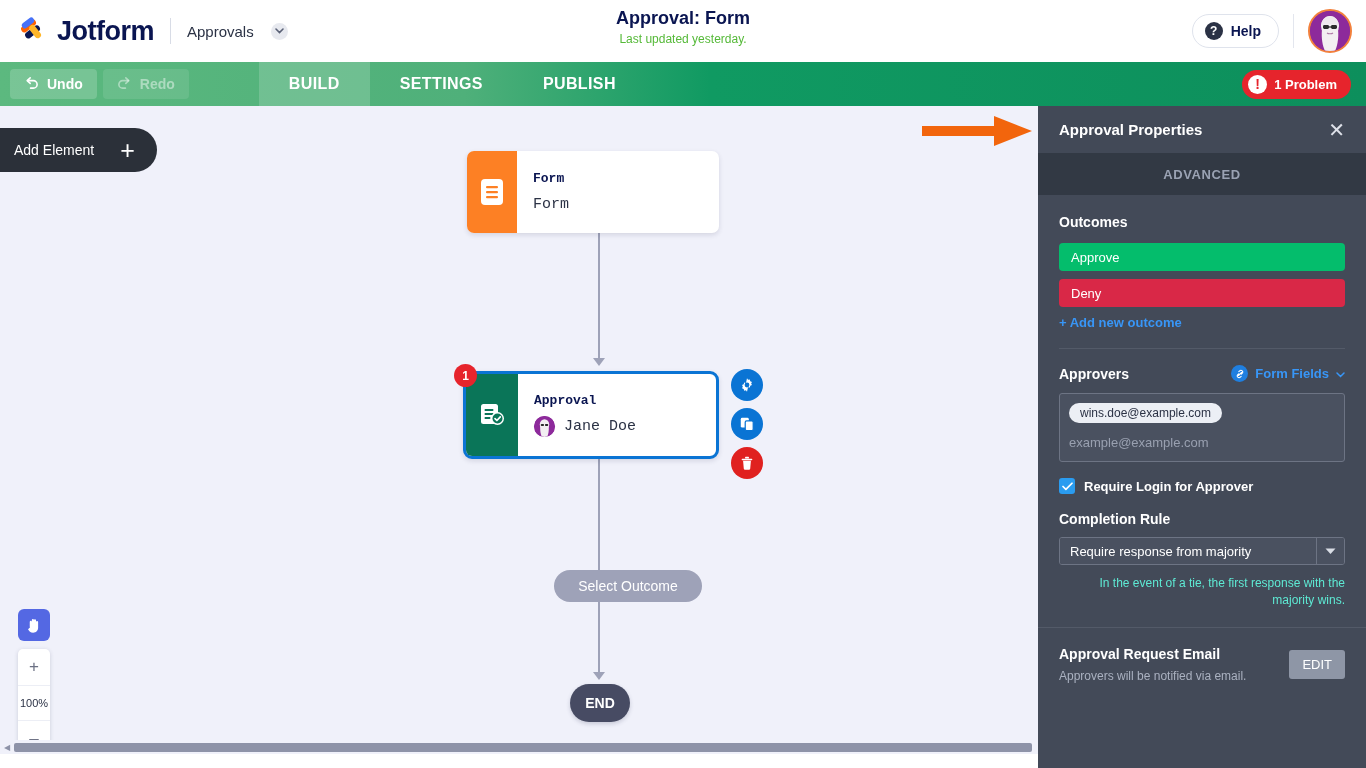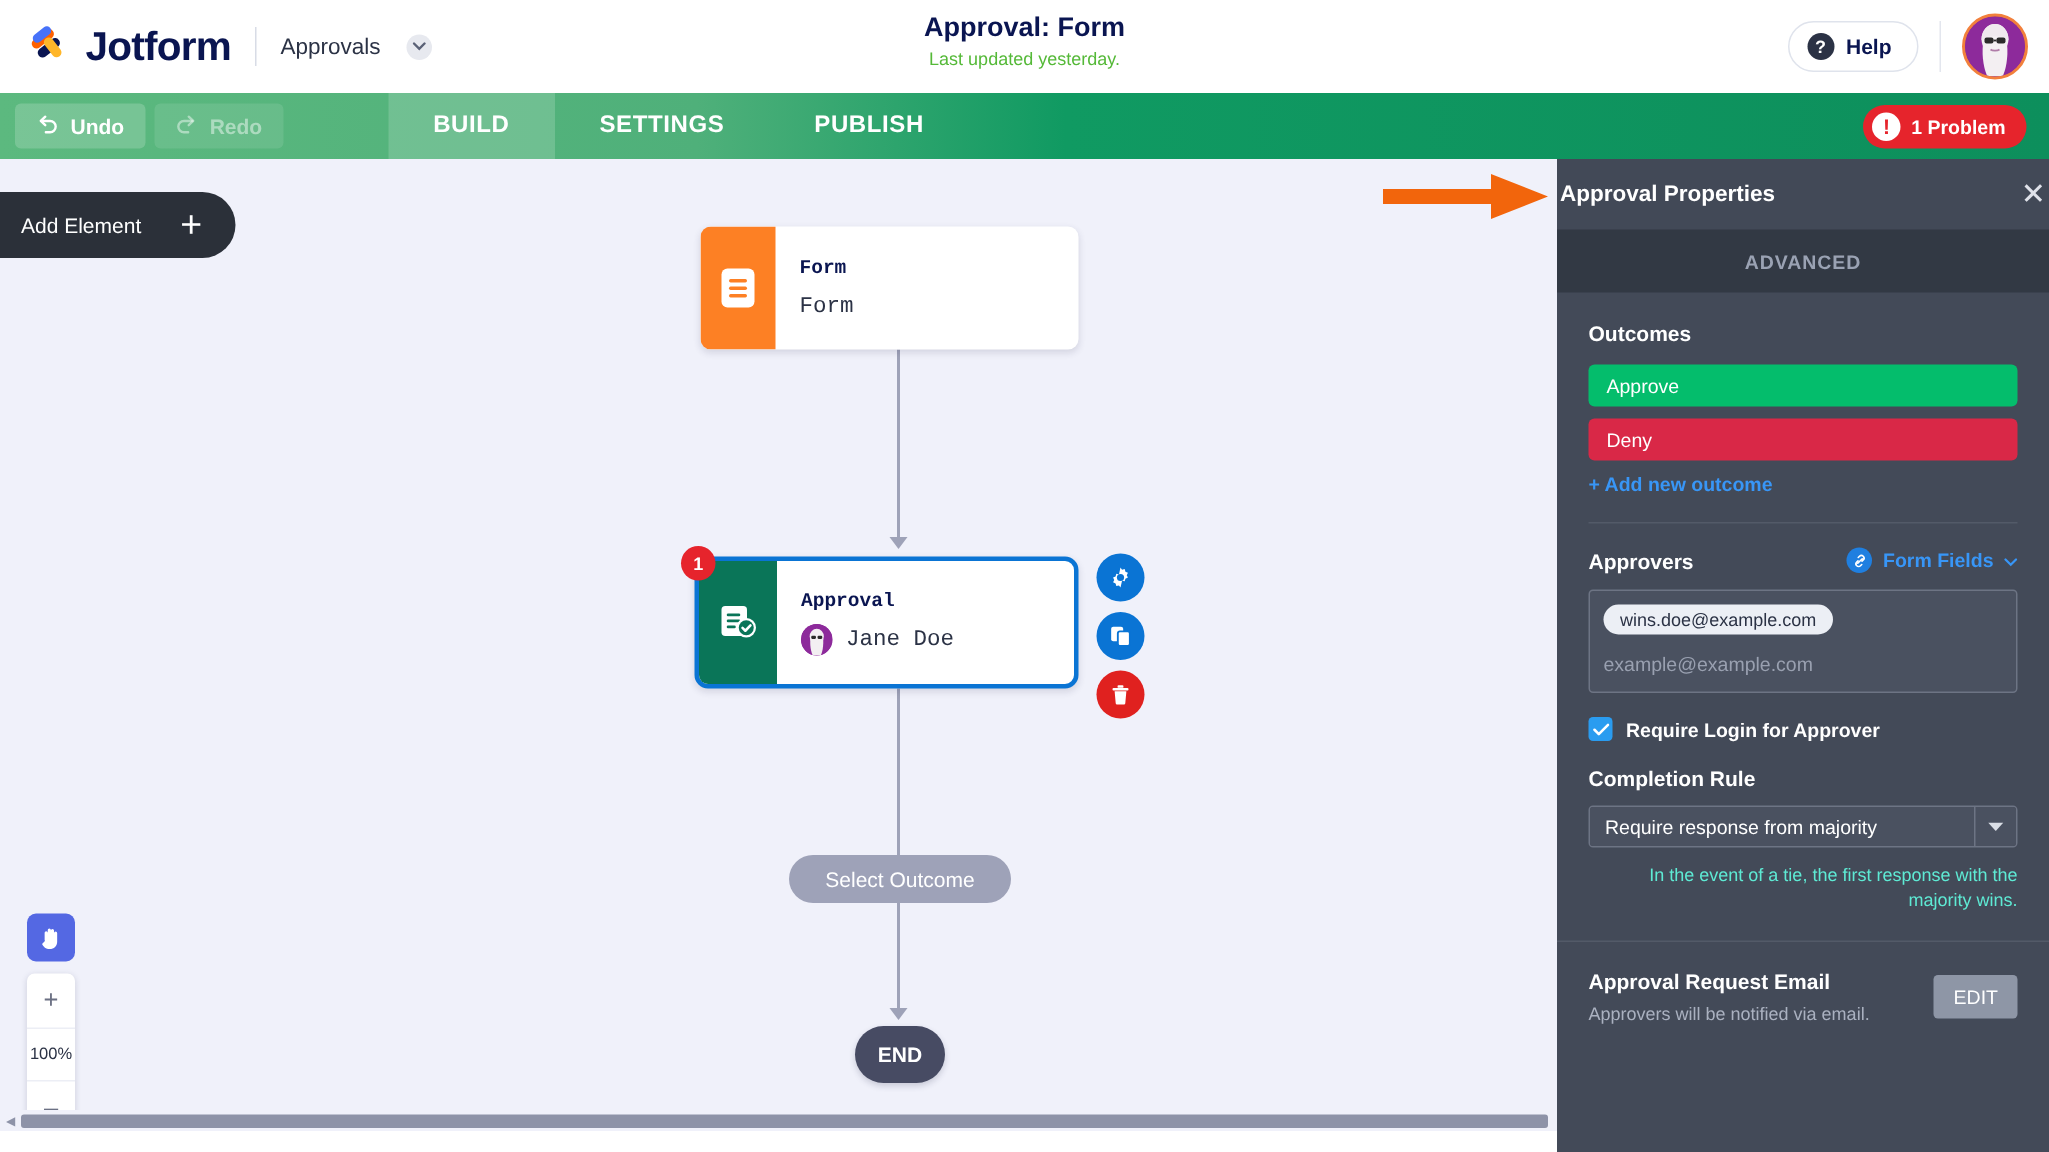--- a/index.html
+++ b/index.html
@@ -133,21 +133,21 @@
   }
   .node-actions { position: absolute; left: 731px; top: 263px; display: flex; flex-direction: column; gap: 7px; }
   .act-btn {
     width: 32px; height: 32px; border-radius: 50%;
     display: flex; align-items: center; justify-content: center; cursor: pointer;
   }
   .act-blue { background: #0a74d4; }
   .act-red { background: #e0211f; }
 
   .pill-outcome {
-    position: absolute; left: 526px; top: 464px; width: 148px; height: 32px;
+    position: absolute; left: 554px; top: 464px; width: 148px; height: 32px;
     background: #9ea2b8; color: #fff; border-radius: 17px;
     display: flex; align-items: center; justify-content: center;
     font-size: 14px; cursor: pointer;
   }
   .pill-end {
     position: absolute; left: 570px; top: 578px; width: 60px; height: 38px;
     background: #474b63; color: #fff; border-radius: 19px;
     display: flex; align-items: center; justify-content: center;
     font-size: 14px; font-weight: bold;
     box-shadow: 0 2px 4px rgba(40,45,80,0.2);
@@ -180,21 +180,21 @@
   
   .anno-arrow { position: absolute; left: 922px; top: 113px; z-index: 6; }
 
   
   .panel {
     position: absolute; top: 106px; right: 0; width: 328px; height: 662px;
     background: #434a58; color: #fff; z-index: 5;
   }
   .panel-head {
     height: 47px; background: #424957; display: flex; align-items: center;
-    justify-content: space-between; padding: 0 2px;
+    justify-content: space-between; padding: 0 21px;
   }
   .panel-title { font-size: 15px; font-weight: bold; }
   .panel-close { font-size: 20px; color: #dfe2ea; cursor: pointer; line-height: 1; }
   .panel-tabs { height: 42px; background: #323944; display: flex; }
   .ptab {
     flex: 1; display: flex; align-items: center; justify-content: center;
     font-size: 13px; font-weight: bold; letter-spacing: 0.6px;
     color: #9aa2b3; cursor: pointer; position: relative;
   }
   .ptab.active { color: #fff; }

